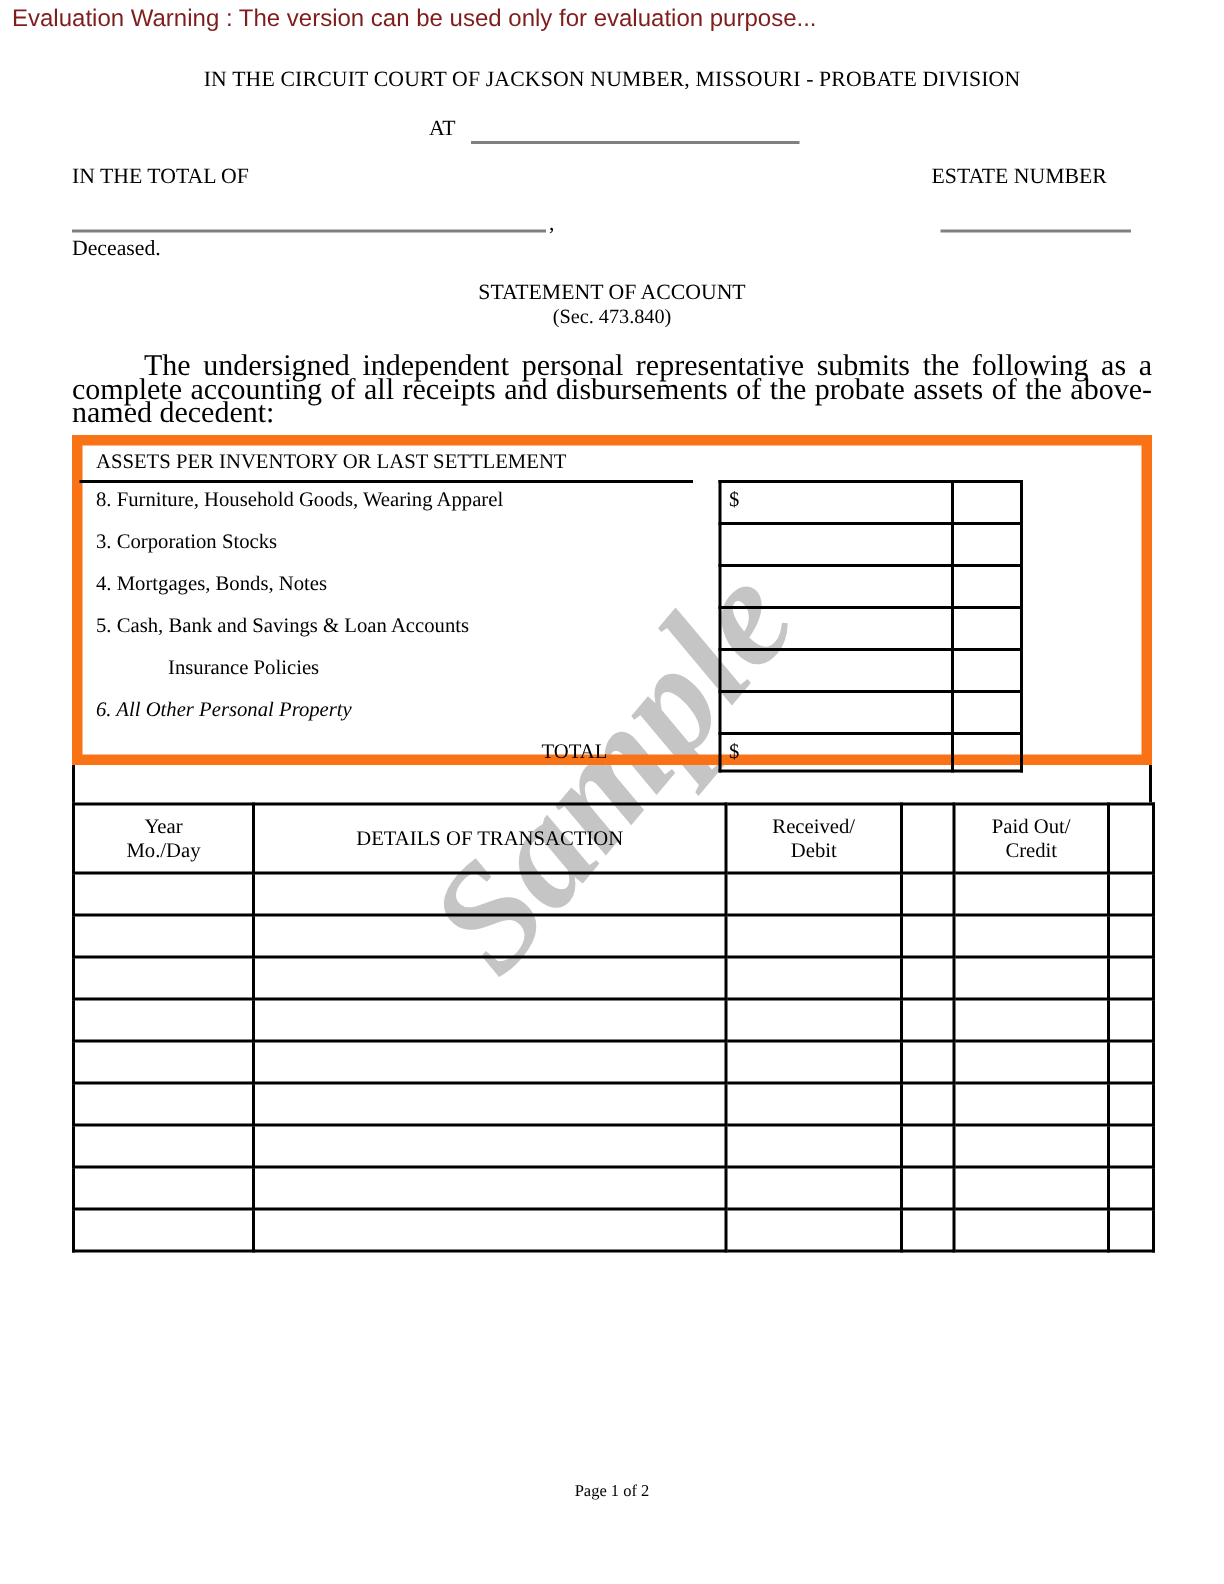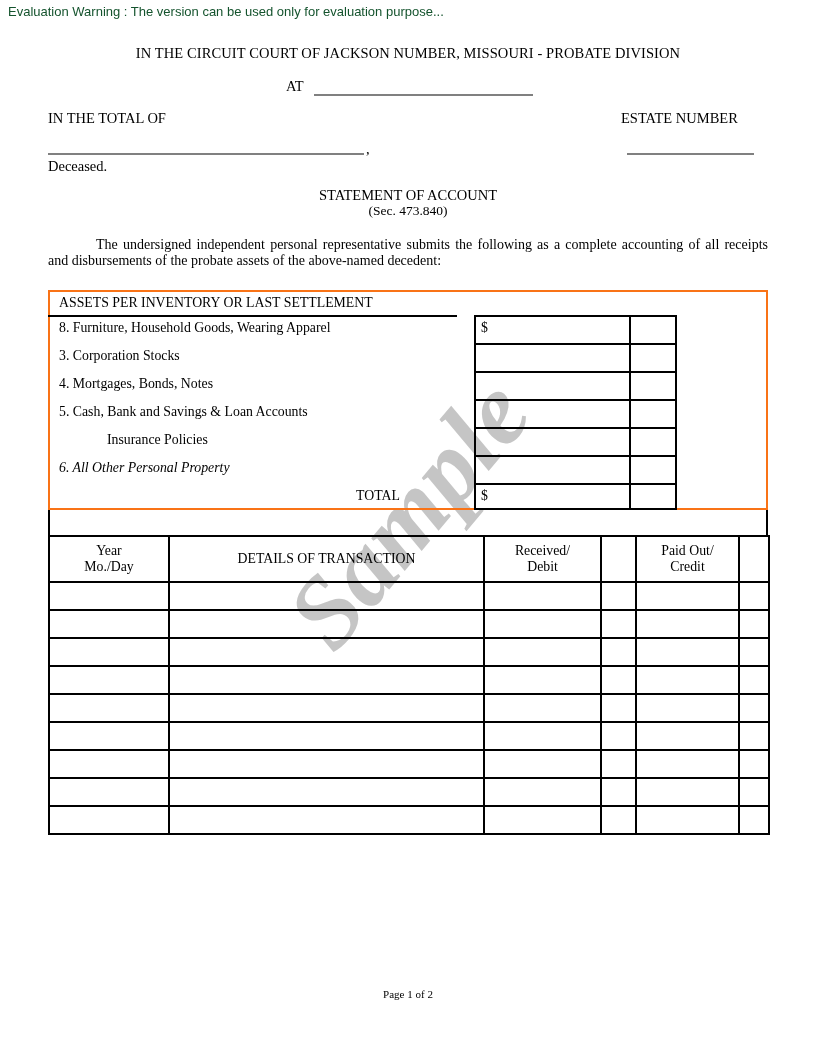--- a/index.html
+++ b/index.html
@@ -10,22 +10,22 @@
     background: #ffffff;
     font-family: "Liberation Serif", serif;
     color: #000;
     overflow: hidden;
   }
 
   .warning {
     position: absolute;
     left: 8px; top: 4px;
     font-family: "Liberation Sans", sans-serif;
-    font-size: 13px;
-    color: #14532d;
+    font-size: 16px;
+    color: #7f1d1d;
     z-index: 3;
   }
 
   .court-title {
     position: absolute;
     left: 0; right: 0; top: 45px;
     text-align: center;
     font-size: 14.5px;
     letter-spacing: 0.1px;
     z-index: 2;
@@ -45,33 +45,33 @@
   .estate-name-comma { position: absolute; left: 366px; top: 141px; font-size: 14.5px; z-index: 2; }
   .estate-number-line { left: 627px; top: 138px; width: 127px; }
   .deceased-label { position: absolute; left: 48px; top: 158px; font-size: 14.5px; z-index: 2; }
 
   .stmt-title { position: absolute; left: 0; right: 0; top: 187px; text-align: center; font-size: 14.5px; z-index: 2; }
   .stmt-sub   { position: absolute; left: 0; right: 0; top: 203px; text-align: center; font-size: 13.5px; z-index: 2; }
 
   .intro {
     position: absolute;
     left: 48px; top: 237px; width: 720px;
-    font-size: 14px;
+    font-size: 20px;
     line-height: 15.5px;
     text-align: justify;
     text-indent: 48px;
     z-index: 2;
   }
 
   
   .assets {
     position: absolute;
     left: 48px; top: 290px;
     width: 720px; height: 220px;
-    border: 2px solid #f97316;
+    border: 7px solid #f97316;
     box-sizing: border-box;
     z-index: 2;
   }
   .assets-header { position: absolute; left: 9px; top: 3px; font-size: 13.8px; white-space: nowrap; }
   .assets-header-rule { position: absolute; left: -2px; top: 3px; width: 409px; height: 20px; border-bottom: 2px solid #000; }
   .asset-label { position: absolute; left: 9px; font-size: 13.8px; white-space: nowrap; }
   .al0 { top: 28px; }
   .al1 { top: 56px; }
   .al2 { top: 84px; }
   .al3 { top: 112px; }

